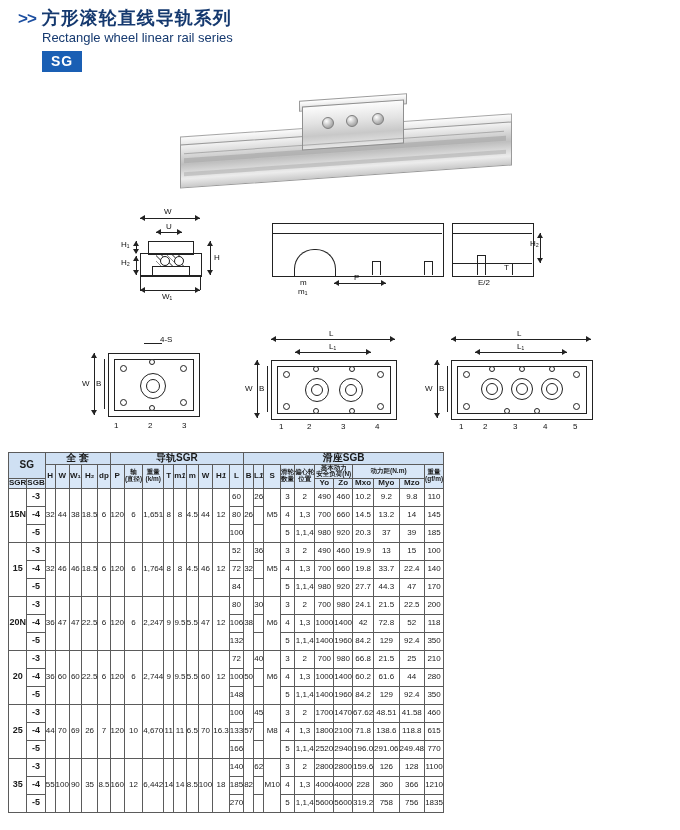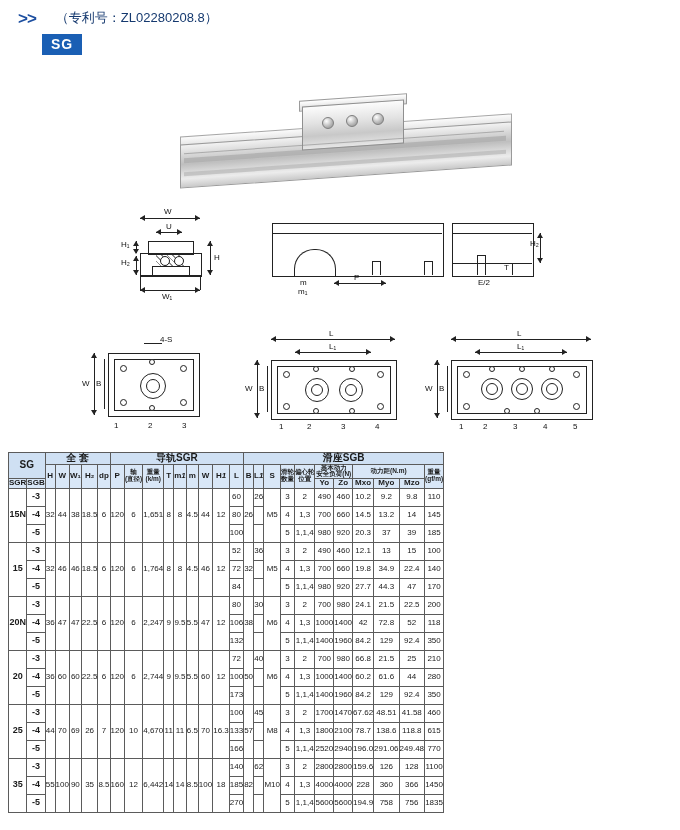--- a/index.html
+++ b/index.html
@@ -67,22 +67,23 @@
   .tiny{font-size:6.5px;}
 </style>
 </head>
 <body>
 
 <div class="page">
 
   <div class="hdr">
     <div class="hdr-row">
       <span class="arrows">&gt;&gt;</span>
-      <span class="patent">（专利号：ZL02280208.8）</span>
+      <span class="title-cn">方形滚轮直线导轨系列</span>
     </div>
+    <div class="title-en">Rectangle wheel linear rail series</div>
     <div class="sg-badge">SG</div>
   </div>
 
   <div class="photo">
     <div class="rail-top"></div>
     <div class="rail-body"></div>
     <div class="rail-groove"></div>
     <div class="rail-groove2"></div>
     <div class="block-top"></div>
     <div class="block"></div>
@@ -391,35 +392,35 @@
           <td rowspan="3">46</td>
           <td rowspan="3">12</td>
           <td>52</td>
           <td rowspan="3">32</td>
           <td>36</td>
           <td rowspan="3">M5</td>
           <td>3</td>
           <td>2</td>
           <td>490</td>
           <td>460</td>
-          <td>12.1</td>
+          <td>19.9</td>
           <td>13</td>
           <td>15</td>
           <td>100</td>
         </tr>
         <tr>
           <td class="modelcell">-4</td>
           <td>72</td>
           <td></td>
           <td>4</td>
           <td>1,3</td>
           <td>700</td>
           <td>660</td>
           <td>19.8</td>
-          <td>34.9</td>
+          <td>33.7</td>
           <td>22.4</td>
           <td>140</td>
         </tr>
         <tr>
           <td class="modelcell">-5</td>
           <td>84</td>
           <td></td>
           <td>5</td>
           <td>1,1,4</td>
           <td>980</td>
@@ -521,21 +522,21 @@
           <td>1,3</td>
           <td>1000</td>
           <td>1400</td>
           <td>60.2</td>
           <td>61.6</td>
           <td>44</td>
           <td>280</td>
         </tr>
         <tr>
           <td class="modelcell">-5</td>
-          <td>173</td>
+          <td>148</td>
           <td></td>
           <td>5</td>
           <td>1,1,4</td>
           <td>1400</td>
           <td>1960</td>
           <td>84.2</td>
           <td>129</td>
           <td>92.4</td>
           <td>350</td>
         </tr>
@@ -569,21 +570,21 @@
           <td>460</td>
         </tr>
         <tr>
           <td class="modelcell">-4</td>
           <td>133</td>
           <td></td>
           <td>4</td>
           <td>1,3</td>
           <td>1800</td>
           <td>2100</td>
-          <td>78.7</td>
+          <td>71.8</td>
           <td>138.6</td>
           <td>118.8</td>
           <td>615</td>
         </tr>
         <tr>
           <td class="modelcell">-5</td>
           <td>166</td>
           <td></td>
           <td>5</td>
           <td>1,1,4</td>
@@ -627,31 +628,31 @@
           <td class="modelcell">-4</td>
           <td>185</td>
           <td></td>
           <td>4</td>
           <td>1,3</td>
           <td>4000</td>
           <td>4000</td>
           <td>228</td>
           <td>360</td>
           <td>366</td>
-          <td>1450</td>
+          <td>1210</td>
         </tr>
         <tr>
           <td class="modelcell">-5</td>
           <td>270</td>
           <td></td>
           <td>5</td>
           <td>1,1,4</td>
           <td>5600</td>
           <td>5600</td>
-          <td>194.9</td>
+          <td>319.2</td>
           <td>758</td>
           <td>756</td>
           <td>1835</td>
         </tr>
       </tbody>
   </table>
 
 </div>
 
 </body></html>

